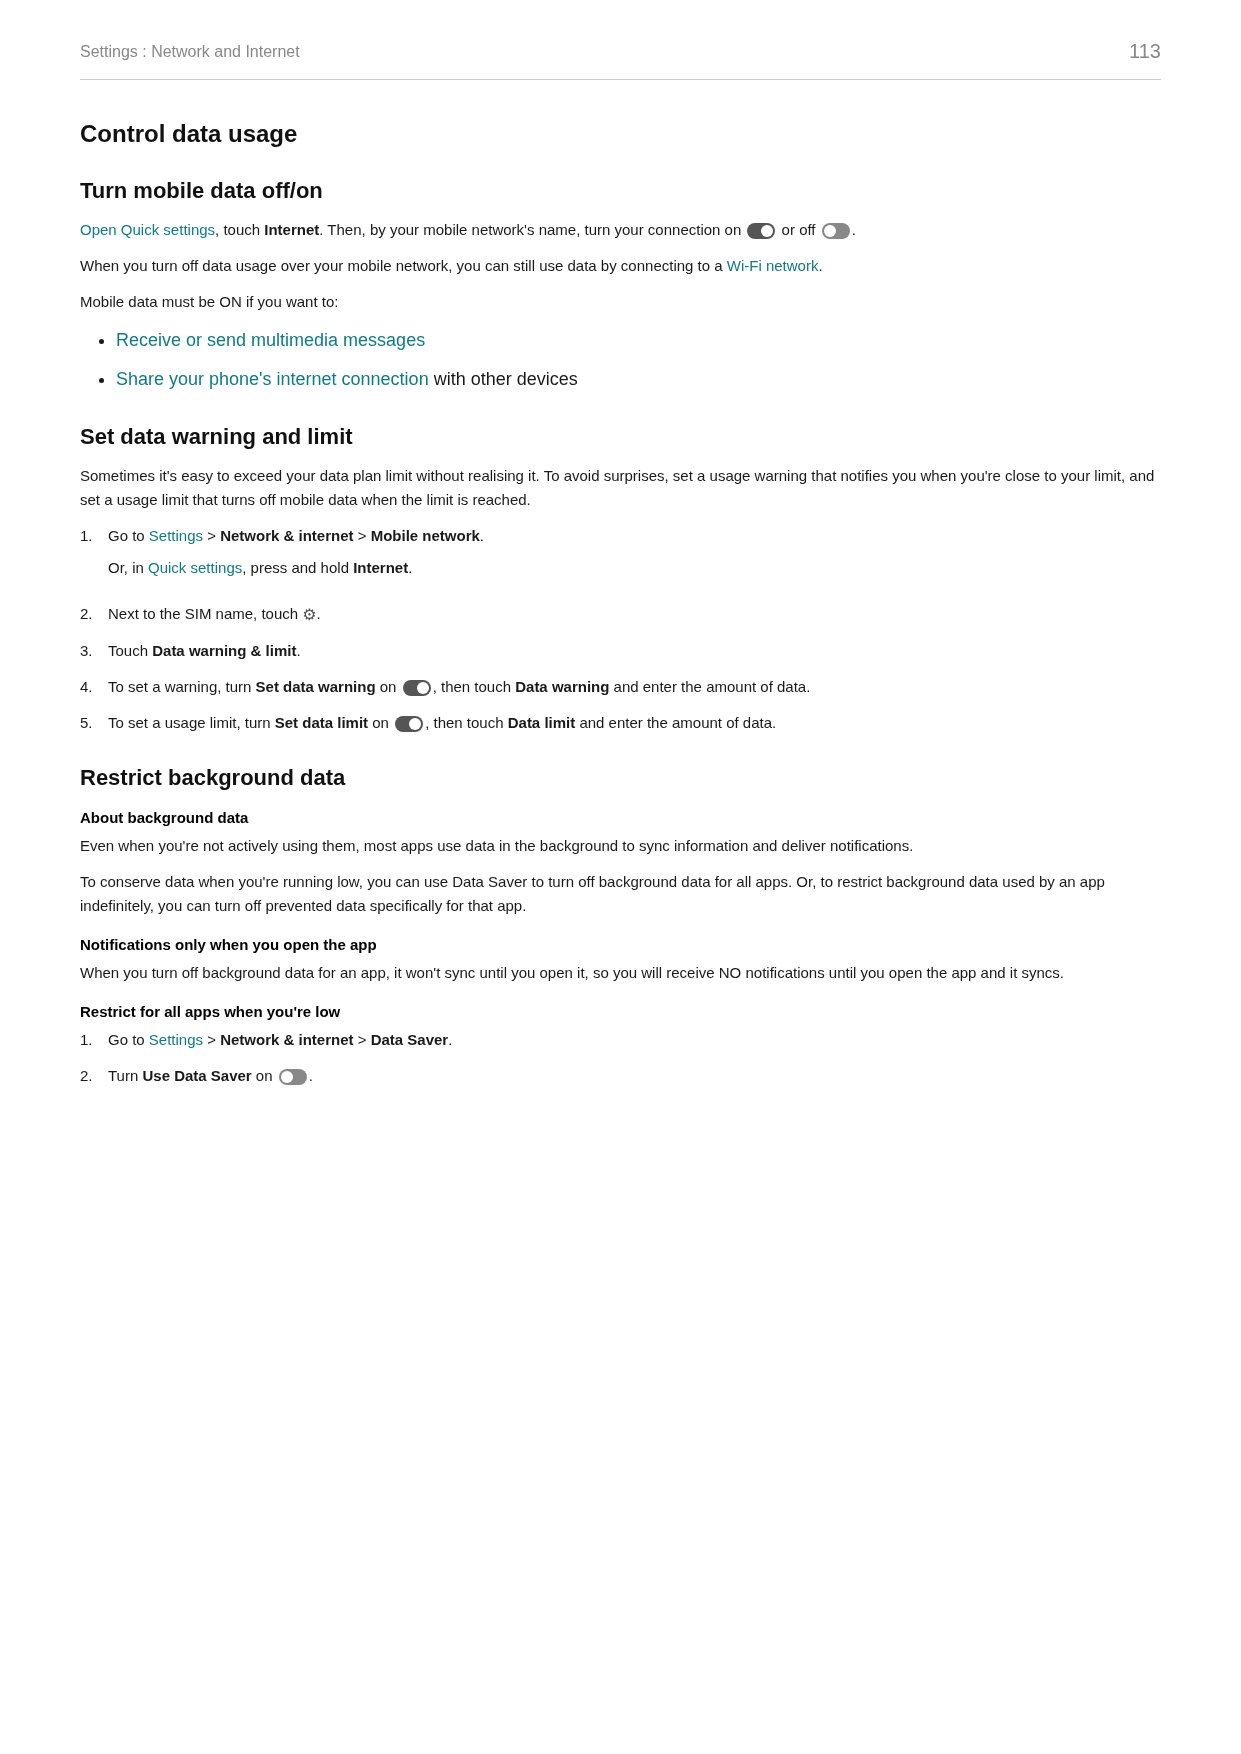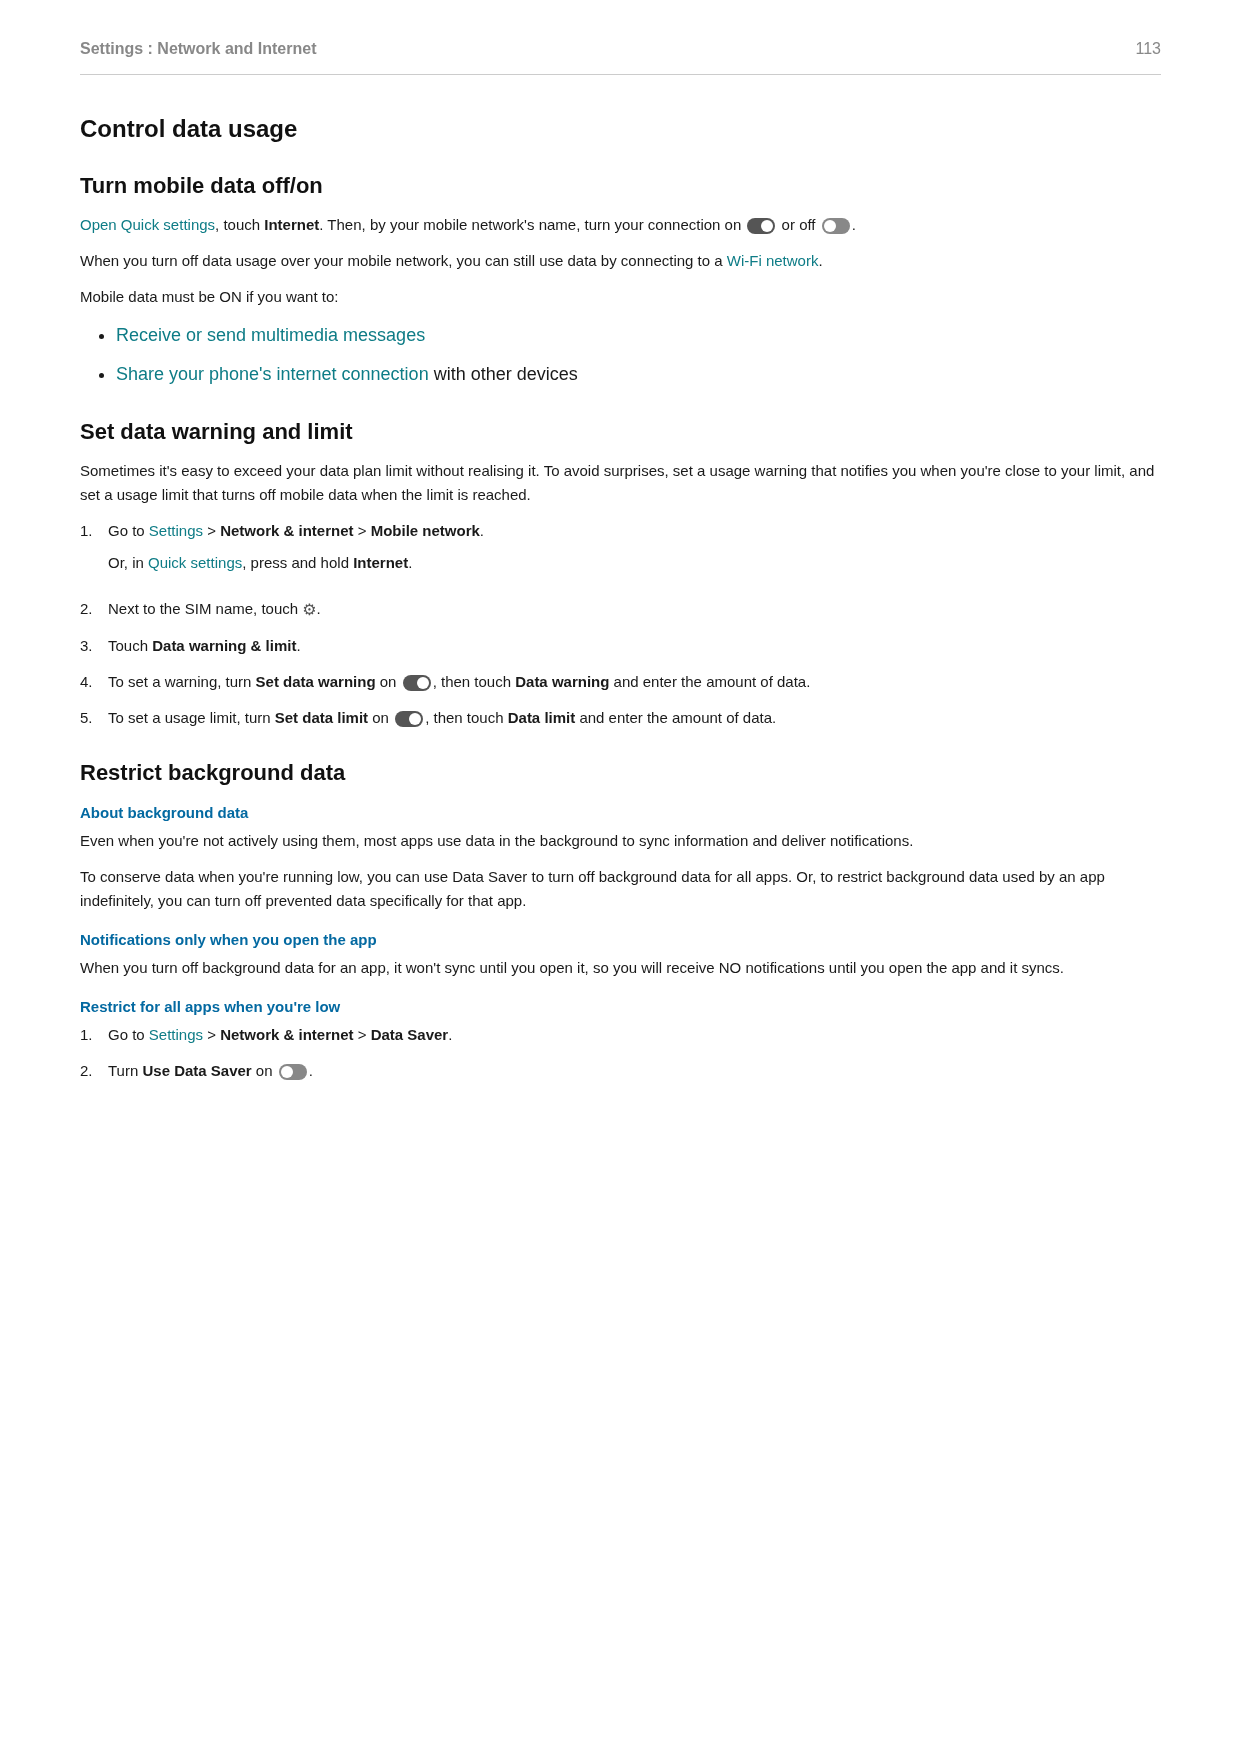--- a/index.html
+++ b/index.html
@@ -21,27 +21,27 @@
     .page-header {
       display: flex;
       justify-content: space-between;
       align-items: center;
       margin-bottom: 16px;
     }
 
     .page-header-title {
       color: #888;
       font-size: 16px;
-      font-weight: 700;
+      font-weight: 400;
       text-align: center;
     }
 
     .page-header-number {
       color: #888;
-      font-size: 16px;
+      font-size: 20px;
       font-weight: 400;
     }
 
     .divider {
       border: none;
       border-top: 1px solid #ccc;
       margin-bottom: 40px;
     }
 
     .section-title-h1 {
@@ -55,21 +55,21 @@
       font-size: 22px;
       font-weight: 700;
       color: #111;
       margin-bottom: 14px;
       margin-top: 30px;
     }
 
     .section-title-h3 {
       font-size: 15px;
       font-weight: 700;
-      color: #0369a1;
+      color: #000000;
       margin-bottom: 8px;
       margin-top: 18px;
     }
 
     .body-text {
       font-size: 15px;
       color: #1a1a1a;
       line-height: 1.6;
       margin-bottom: 12px;
     }

